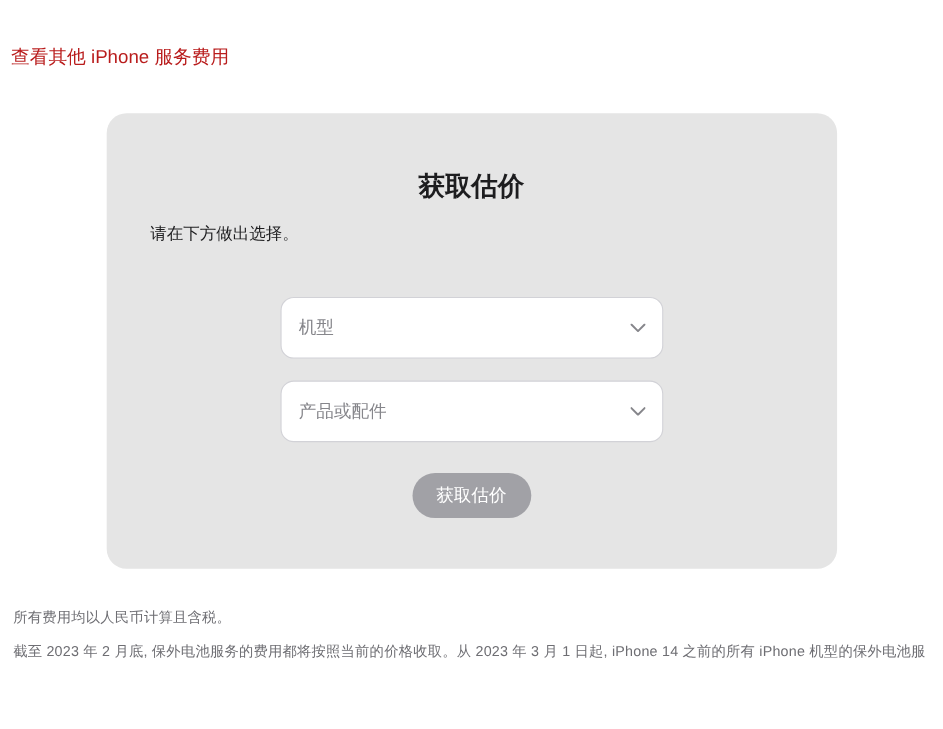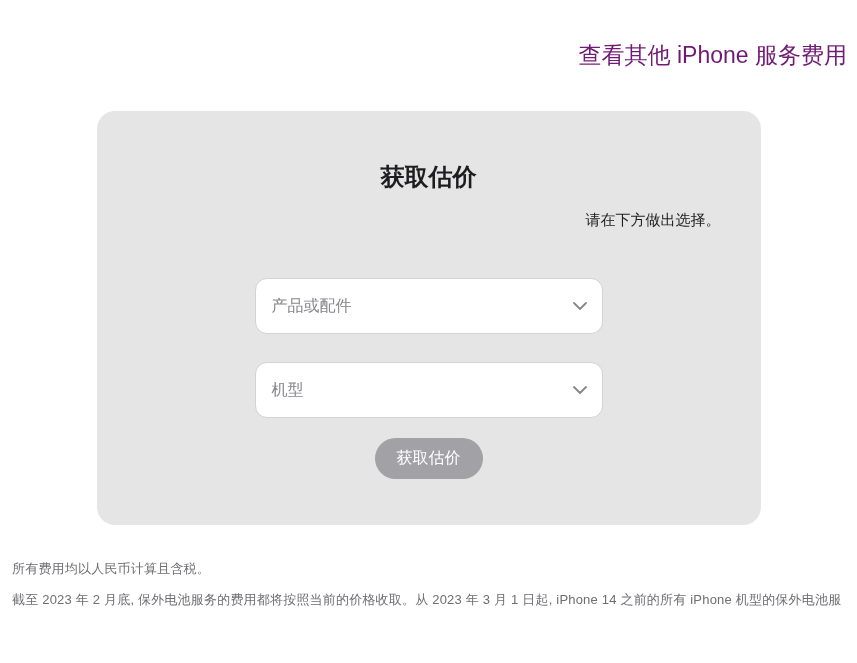--- a/index.html
+++ b/index.html
@@ -12,42 +12,42 @@
       background: #ffffff;
       width: 857px;
       height: 663px;
       overflow: hidden;
       color: #1d1d1f;
     }
     .page {
       padding: 40px 10px 0 10px;
     }
     .top-link {
-      text-align: right;
-      color: #701a75;
-      font-size: 23px;
+      text-align: left;
+      color: #b91c1c;
+      font-size: 17px;
       margin-bottom: 40px;
       cursor: pointer;
     }
     .card {
       width: 664px;
       margin: 0 auto;
       background: #e5e5e5;
       border-radius: 18px;
       padding: 50px 40px 46px 40px;
     }
     .card-title {
       text-align: center;
       font-size: 24px;
       font-weight: 600;
       margin-bottom: 18px;
       color: #1d1d1f;
     }
     .card-subtitle {
-      text-align: right;
+      text-align: left;
       font-size: 15px;
       color: #1d1d1f;
       margin-bottom: 48px;
     }
     .select-wrap {
       position: relative;
       width: 348px;
       margin: 0 auto 28px auto;
     }
     .select-wrap.second {
@@ -116,34 +116,34 @@
 </head>
 <body>
 
 <div class="page">
   <div class="top-link">查看其他 iPhone 服务费用</div>
 
   <div class="card">
     <div class="card-title">获取估价</div>
     <div class="card-subtitle">请在下方做出选择。</div>
 
-    <div class="select-wrap">
+    <div class="select-wrap second">
       <div class="select-box">
-        <span>产品或配件</span>
+        <span>机型</span>
       </div>
       <span class="chevron">
         <svg viewBox="0 0 14 8" fill="none">
             <path d="M1 1l6 6 6-6" stroke="#86868b" stroke-width="1.8" stroke-linecap="round" stroke-linejoin="round"></path>
           </svg>
       </span>
     </div>
 
-    <div class="select-wrap second">
+    <div class="select-wrap">
       <div class="select-box">
-        <span>机型</span>
+        <span>产品或配件</span>
       </div>
       <span class="chevron">
         <svg viewBox="0 0 14 8" fill="none">
             <path d="M1 1l6 6 6-6" stroke="#86868b" stroke-width="1.8" stroke-linecap="round" stroke-linejoin="round"></path>
           </svg>
       </span>
     </div>
 
 
     <div class="submit-row">

